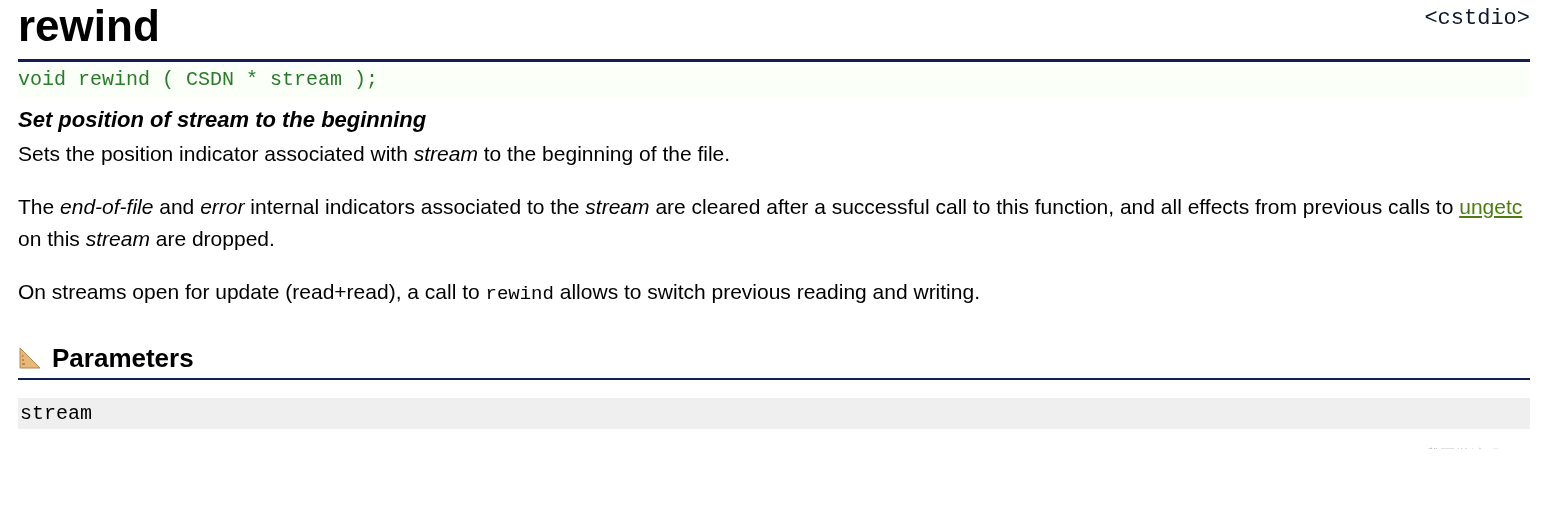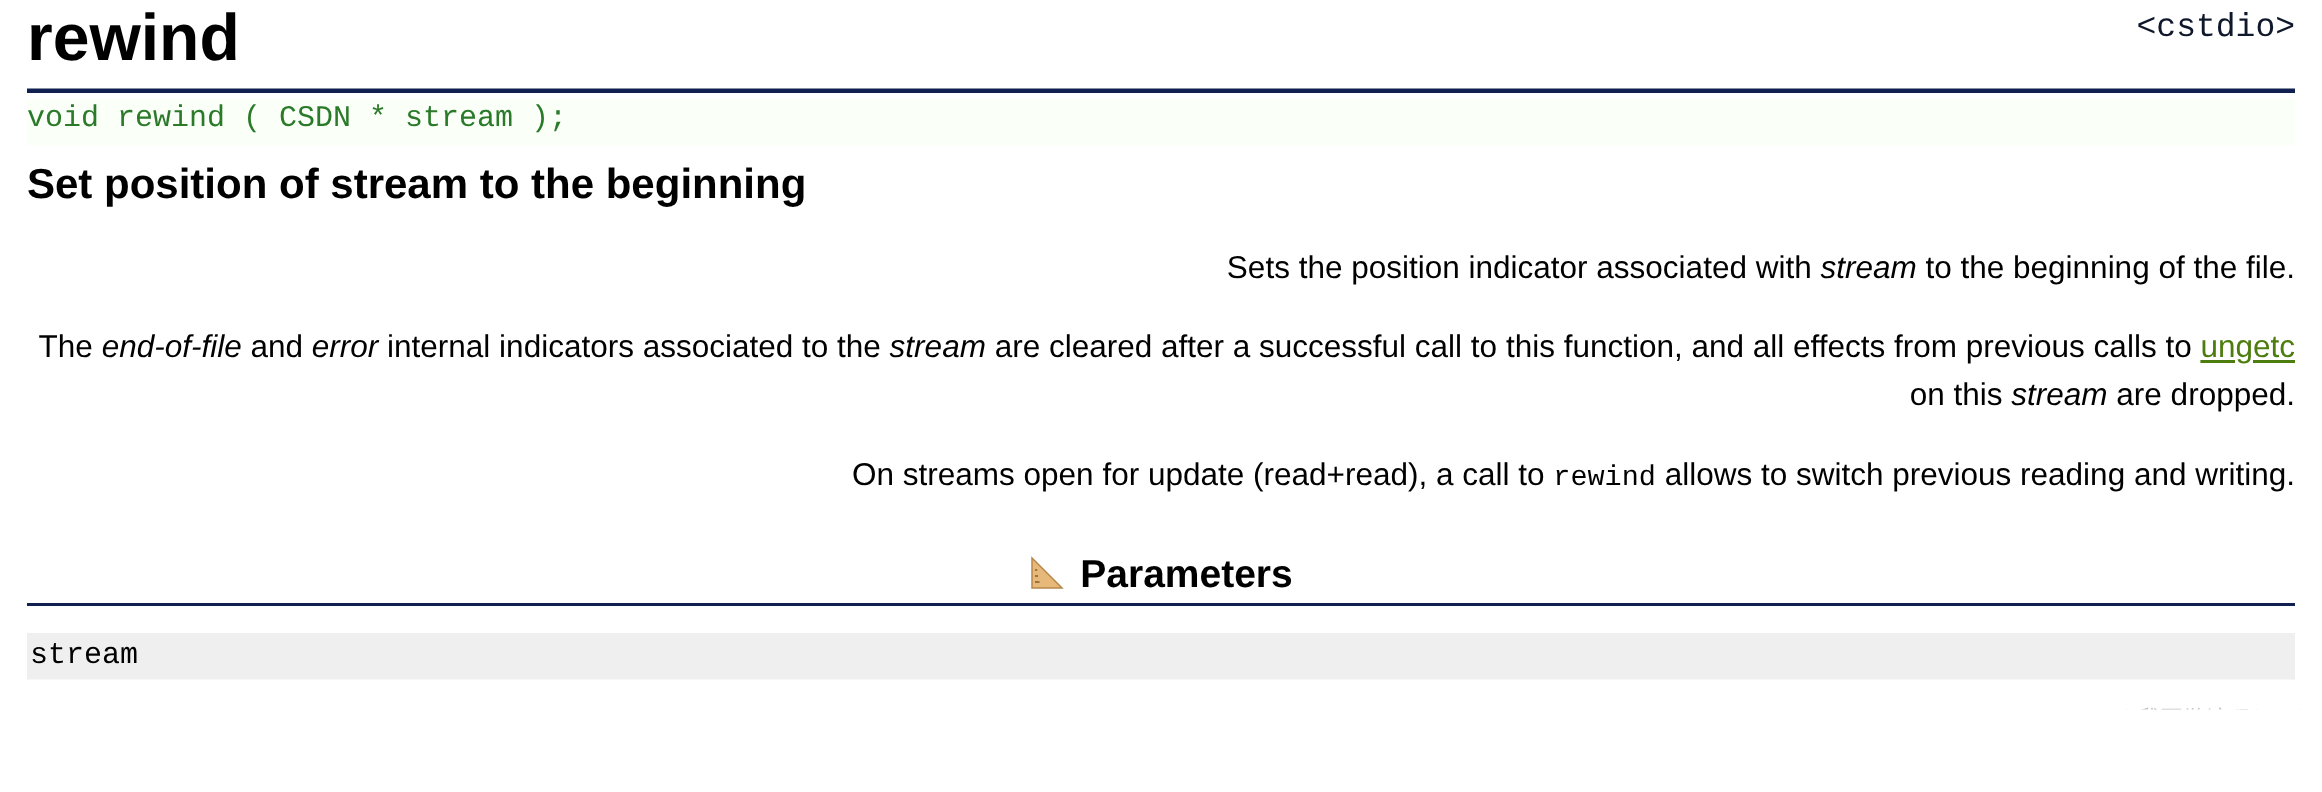--- a/index.html
+++ b/index.html
@@ -41,41 +41,40 @@
   .signature {
     font-family: "Courier New", Courier, monospace;
     font-size: 20px;
     color: #2a7a2a;
     background: #fafff8;
     padding: 2px 0 6px 0;
     white-space: pre;
   }
   .subtitle {
     font-weight: bold;
-    font-size: 28px;
-    margin: 10px 0 24px 0;
+    font-size: 22px;
+    margin: 10px 0 5px 0;
+    font-style: italic;
   }
   p.body {
     font-size: 21px;
     margin: 0 0 22px 0;
     line-height: 1.5;
-    text-align: right;
   }
   .italic { font-style: italic; }
   .code { font-family: "Courier New", Courier, monospace; font-size: 19px; }
   a.link {
     color: #4d7c0f;
     text-decoration: underline;
   }
   .section-head {
     display: flex;
     align-items: center;
     gap: 10px;
     margin-top: 34px;
-    justify-content: center;
   }
   .section-head h2 {
     font-size: 26px;
     font-weight: bold;
     margin: 0;
   }
   .triangle-icon {
     width: 24px;
     height: 24px;
     display: inline-block;

